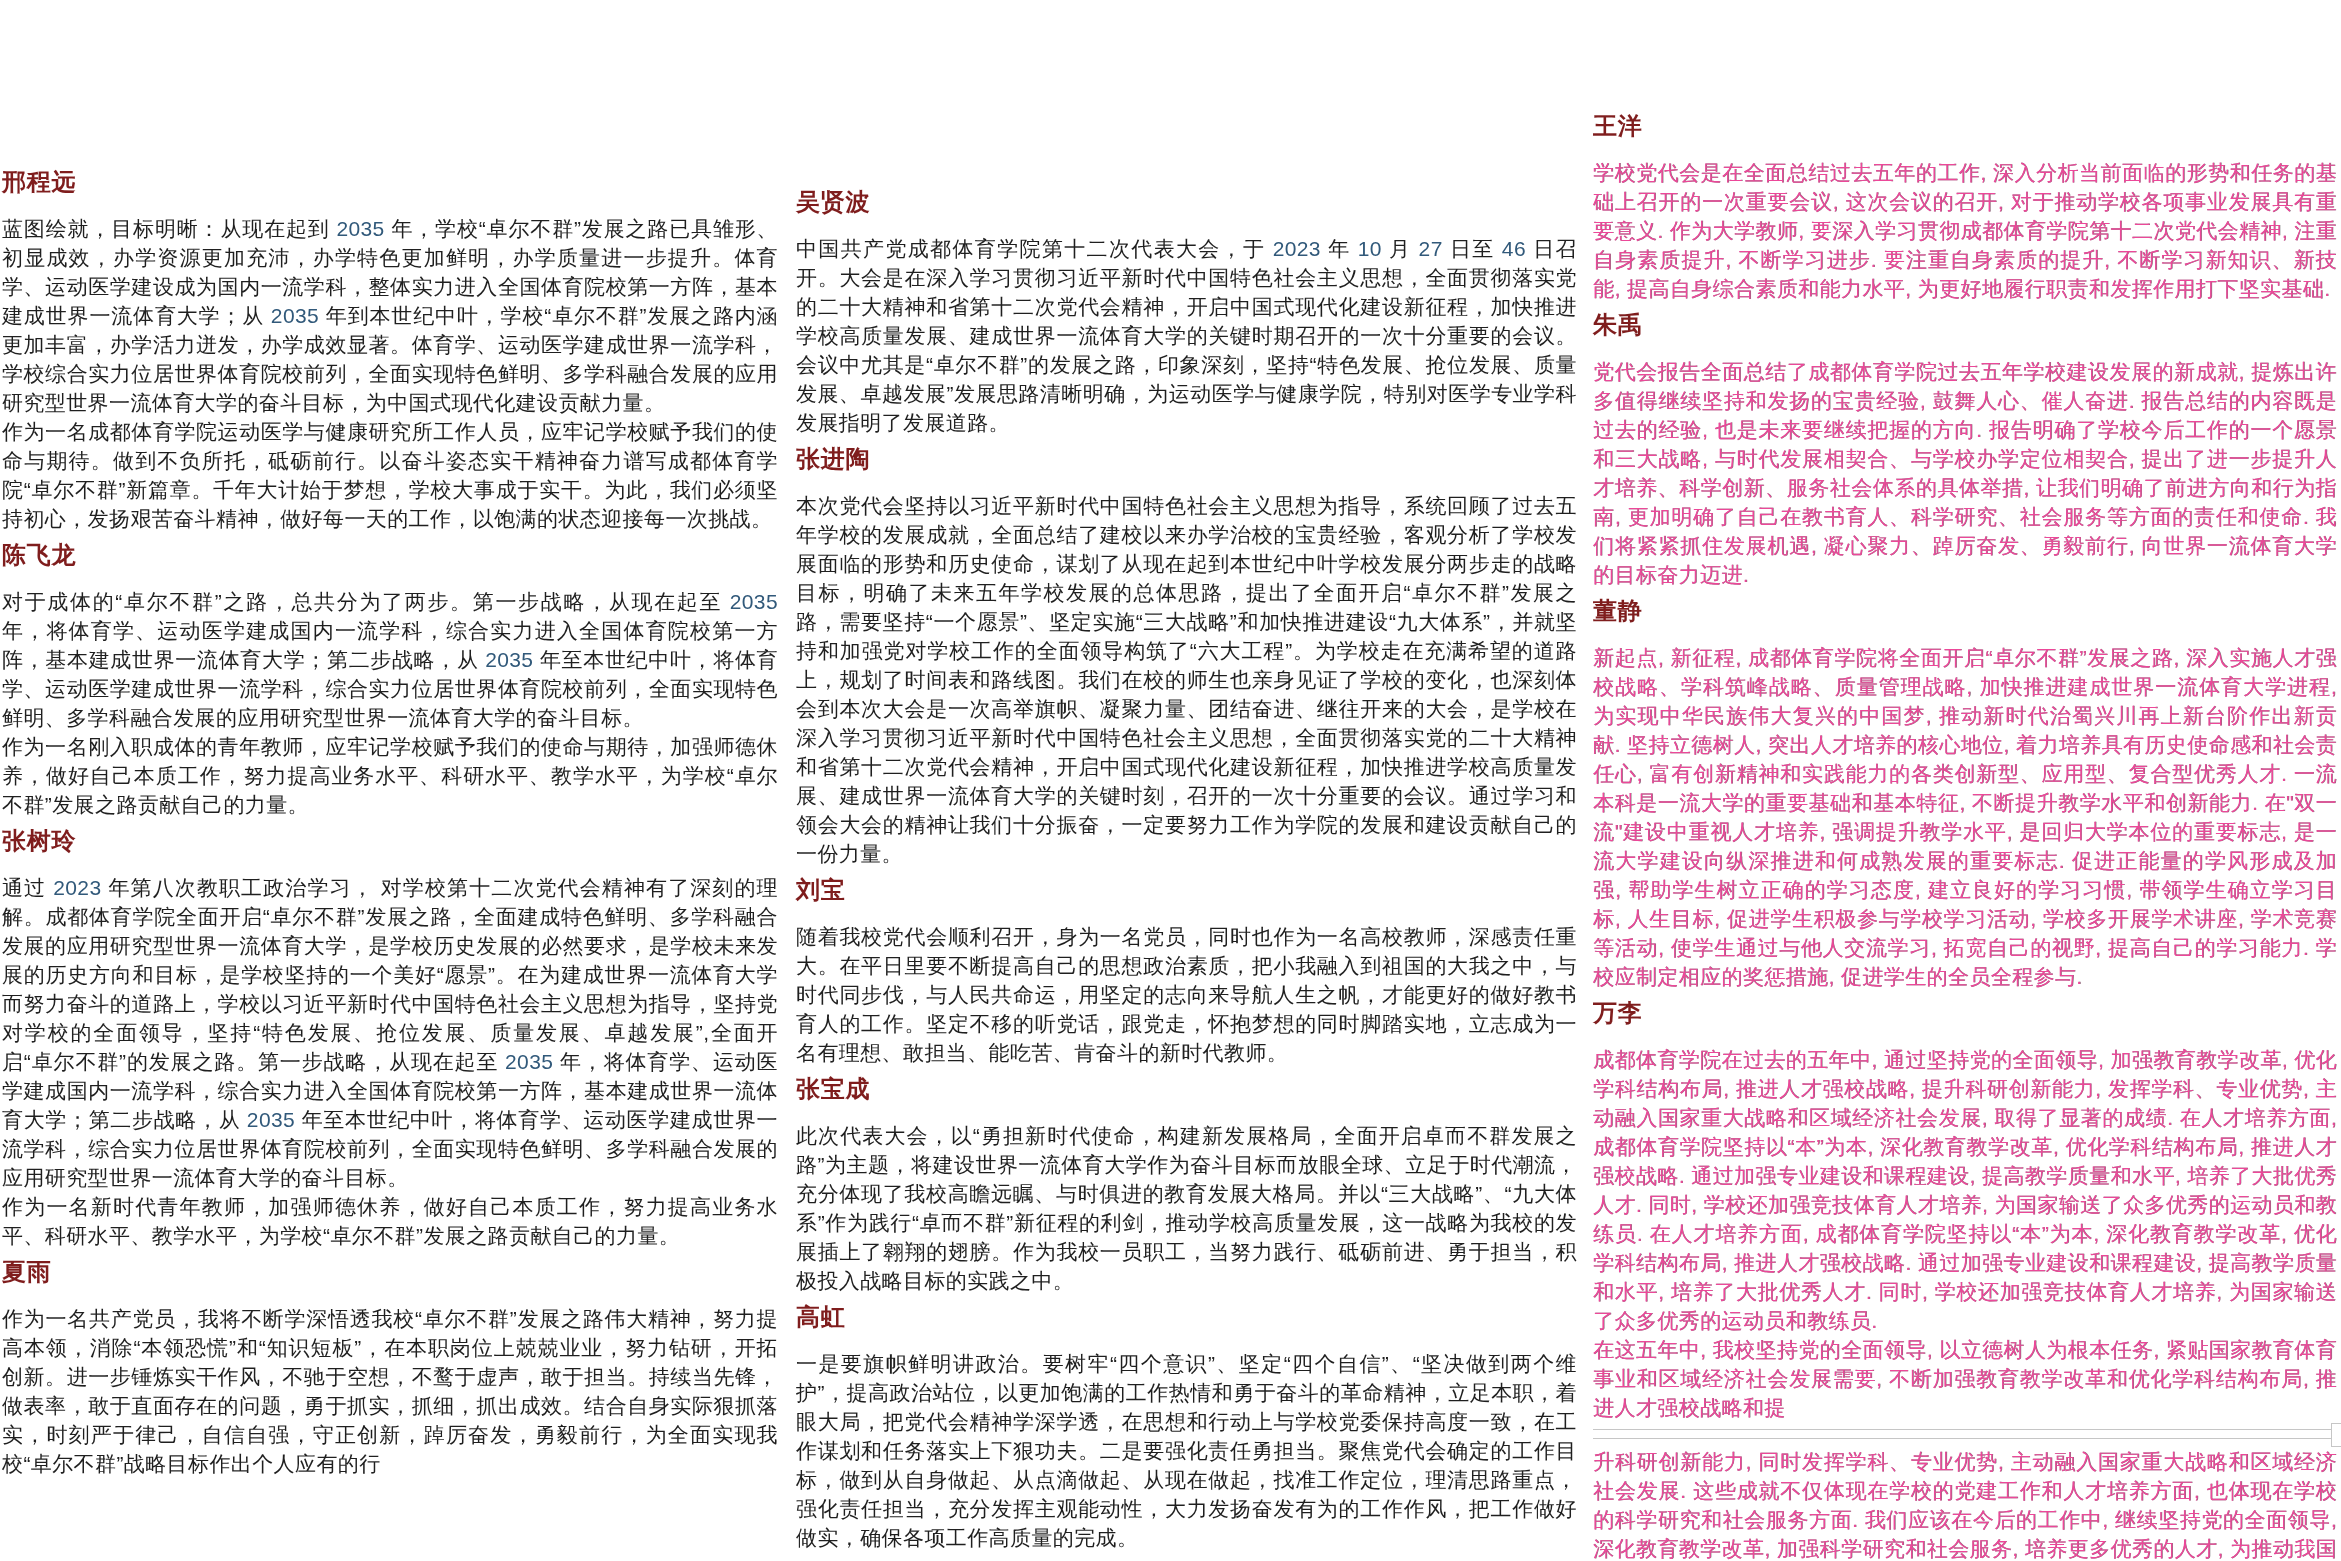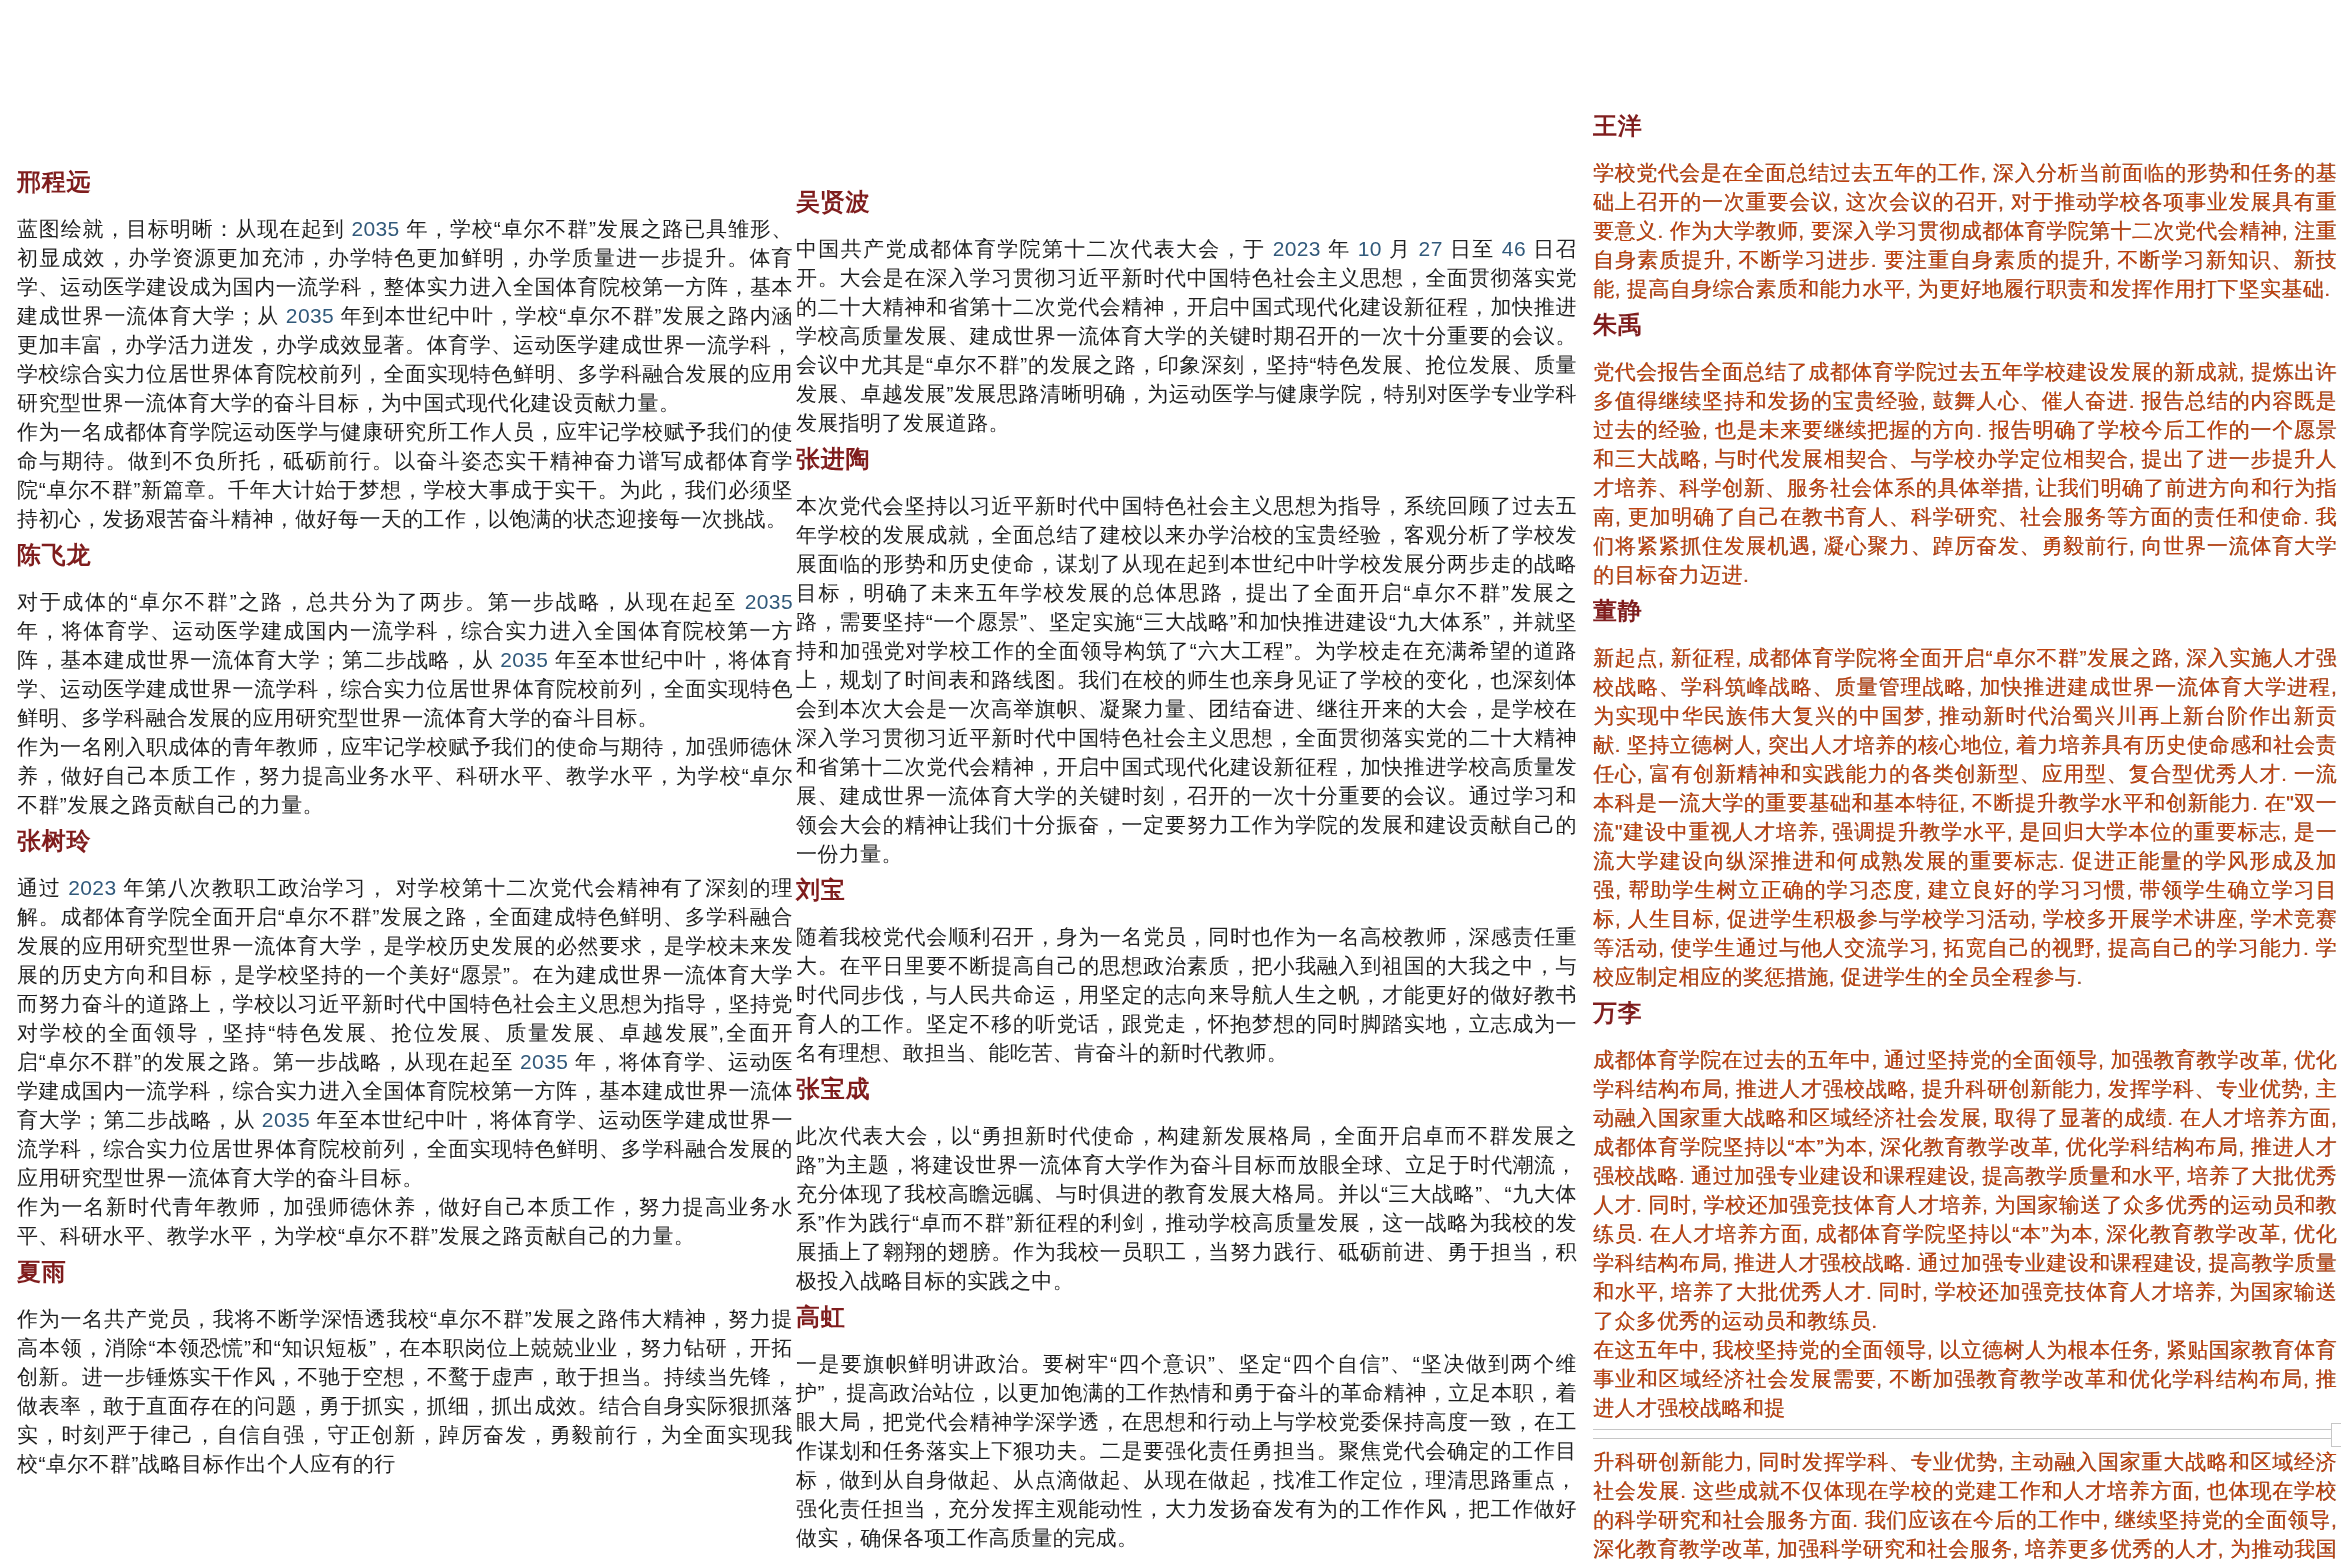--- a/index.html
+++ b/index.html
@@ -5,41 +5,41 @@
   html, body { margin: 0; padding: 0; }
   body {
     width: 2342px; height: 1561px;
     background: #ffffff;
     font-family: "Liberation Sans", sans-serif;
     color: #1f1f1f;
     position: relative;
     overflow: hidden;
   }
   .col { position: absolute; }
-  #col-1 { left: 17px;   top: 167px; width: 776px; }
+  #col-1 { left: 2px;   top: 167px; width: 776px; }
   #col-2 { left: 796px; top: 187px; width: 781px; }
   #col-3 { left: 1593px; top: 111px; width: 744px; }
 
   h2.person {
     font-size: 24px; line-height: 30px;
     font-weight: bold; color: #7f1d1d;
     margin: 7.1px 0 17px 0;
     letter-spacing: 0.7px;
   }
   .col section:first-child h2.person { margin-top: 0; }
 
   p.body {
     font-size: 21px; line-height: 29px;
     margin: 0; text-align: justify;
     letter-spacing: 0.4px;
     color: #1f1f1f;
   }
   
   #col-3 p.body {
-    color: #c2410c;
+    color: #ec4899;
     text-shadow: 0.4px 0 0 rgba(0,0,0,0.55);
   }
 
   
   .num { color: #31597a; }
 
   
   .page-gap {
     position: relative;
     height: 8.6px;

